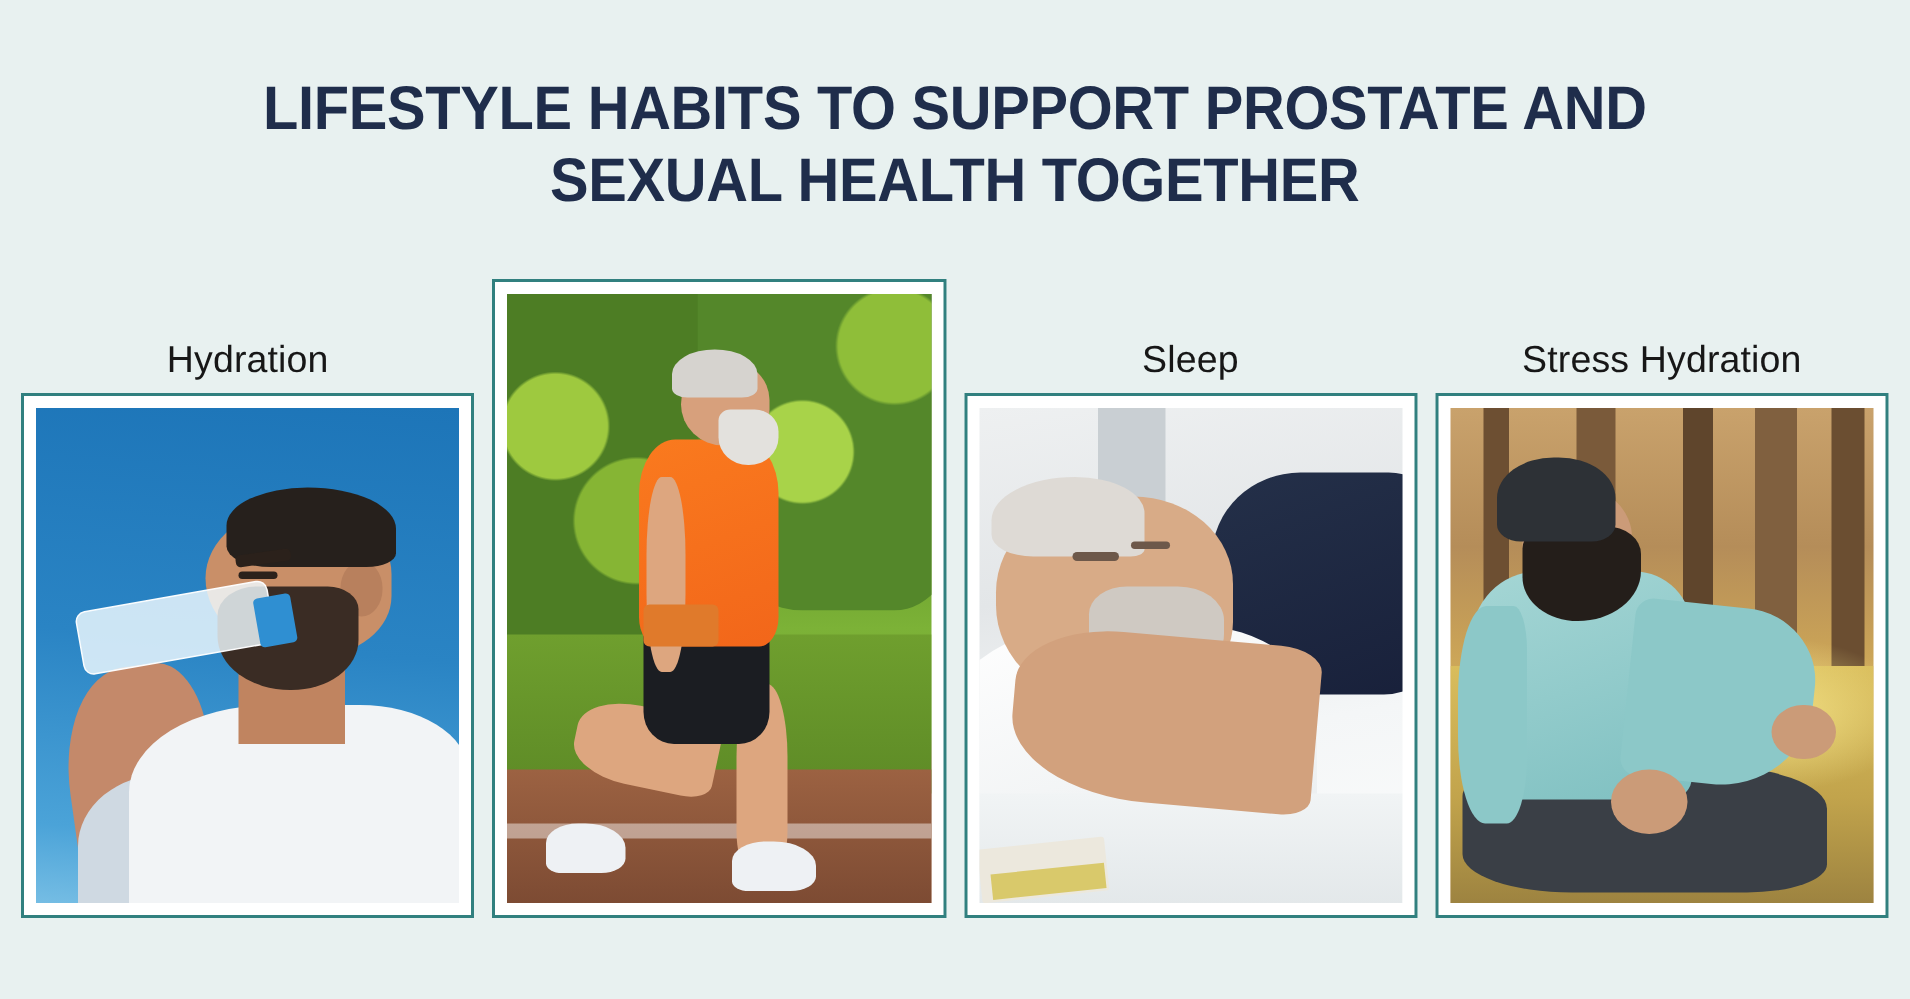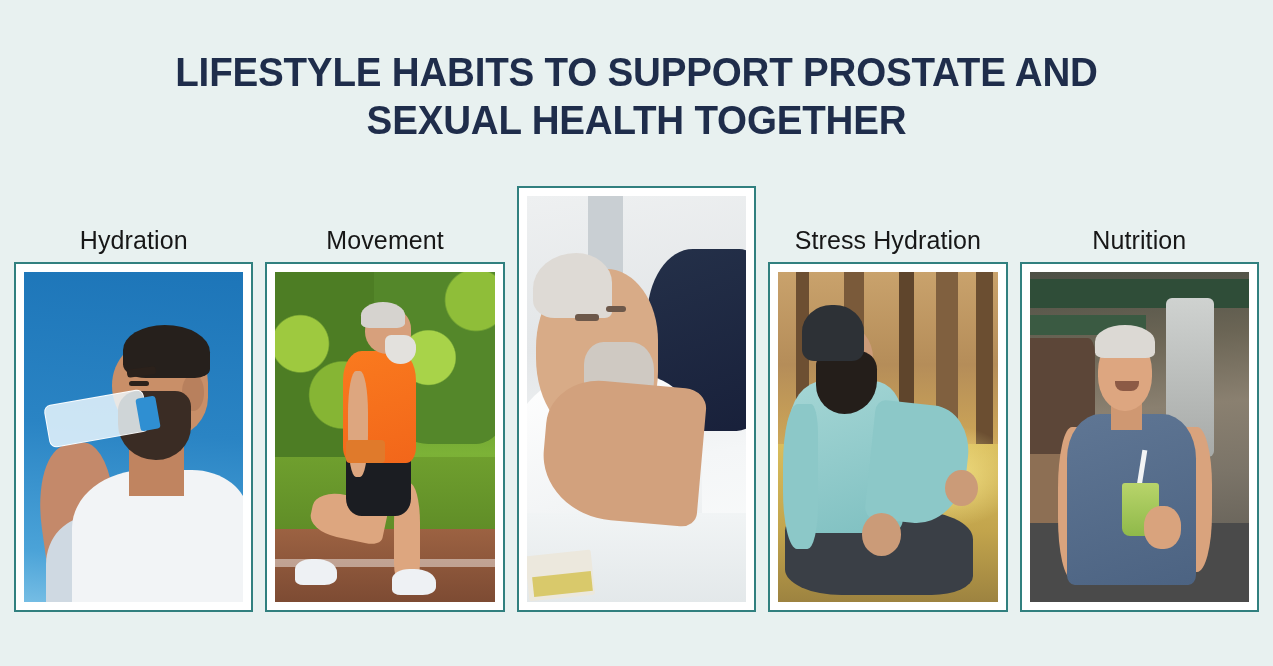--- a/index.html
+++ b/index.html
@@ -201,21 +201,20 @@
         <i class="h-beard"></i>
         <i class="h-brow"></i>
         <i class="h-eye"></i>
         <i class="h-bottle"></i>
         <i class="h-cap"></i>
       </div>
     </div>
   </div>
 
   <div class="col">
-    <div class="label">Movement</div>
     <div class="card">
       <div class="photo p-movement">
         <i class="m-foliage1"></i>
         <i class="m-foliage2"></i>
         <i class="m-grass"></i>
         <i class="m-track"></i>
         <i class="m-line"></i>
         <i class="m-legB"></i>
         <i class="m-shoeB"></i>
         <i class="m-legF"></i>
@@ -225,20 +224,21 @@
         <i class="m-arm"></i>
         <i class="m-dumb"></i>
         <i class="m-head"></i>
         <i class="m-hair"></i>
         <i class="m-beard"></i>
       </div>
     </div>
   </div>
 
   <div class="col">
+    <div class="label">Sleep</div>
     <div class="card">
       <div class="photo p-sleep">
         <i class="s-wall"></i>
         <i class="s-shirt"></i>
         <i class="s-pillow"></i>
         <i class="s-sheet"></i>
         <i class="s-head"></i>
         <i class="s-hair"></i>
         <i class="s-beard"></i>
         <i class="s-eyeL"></i>
@@ -267,37 +267,14 @@
         <i class="st-armR"></i>
         <i class="st-handL"></i>
         <i class="st-handR"></i>
         <i class="st-head"></i>
         <i class="st-beard"></i>
         <i class="st-hat"></i>
       </div>
     </div>
   </div>
 
-  <div class="col">
-    <div class="label">Nutrition</div>
-    <div class="card">
-      <div class="photo p-nutrition">
-        <i class="n-beam"></i>
-        <i class="n-beam2"></i>
-        <i class="n-pillar"></i>
-        <i class="n-stall"></i>
-        <i class="n-stall2"></i>
-        <i class="n-road"></i>
-        <i class="n-armL"></i>
-        <i class="n-armR"></i>
-        <i class="n-shirt"></i>
-        <i class="n-neck"></i>
-        <i class="n-head"></i>
-        <i class="n-smile"></i>
-        <i class="n-hair"></i>
-        <i class="n-straw"></i>
-        <i class="n-cup"></i>
-        <i class="n-hand"></i>
-      </div>
-    </div>
-  </div>
 
 </div>
 
 </body></html>

